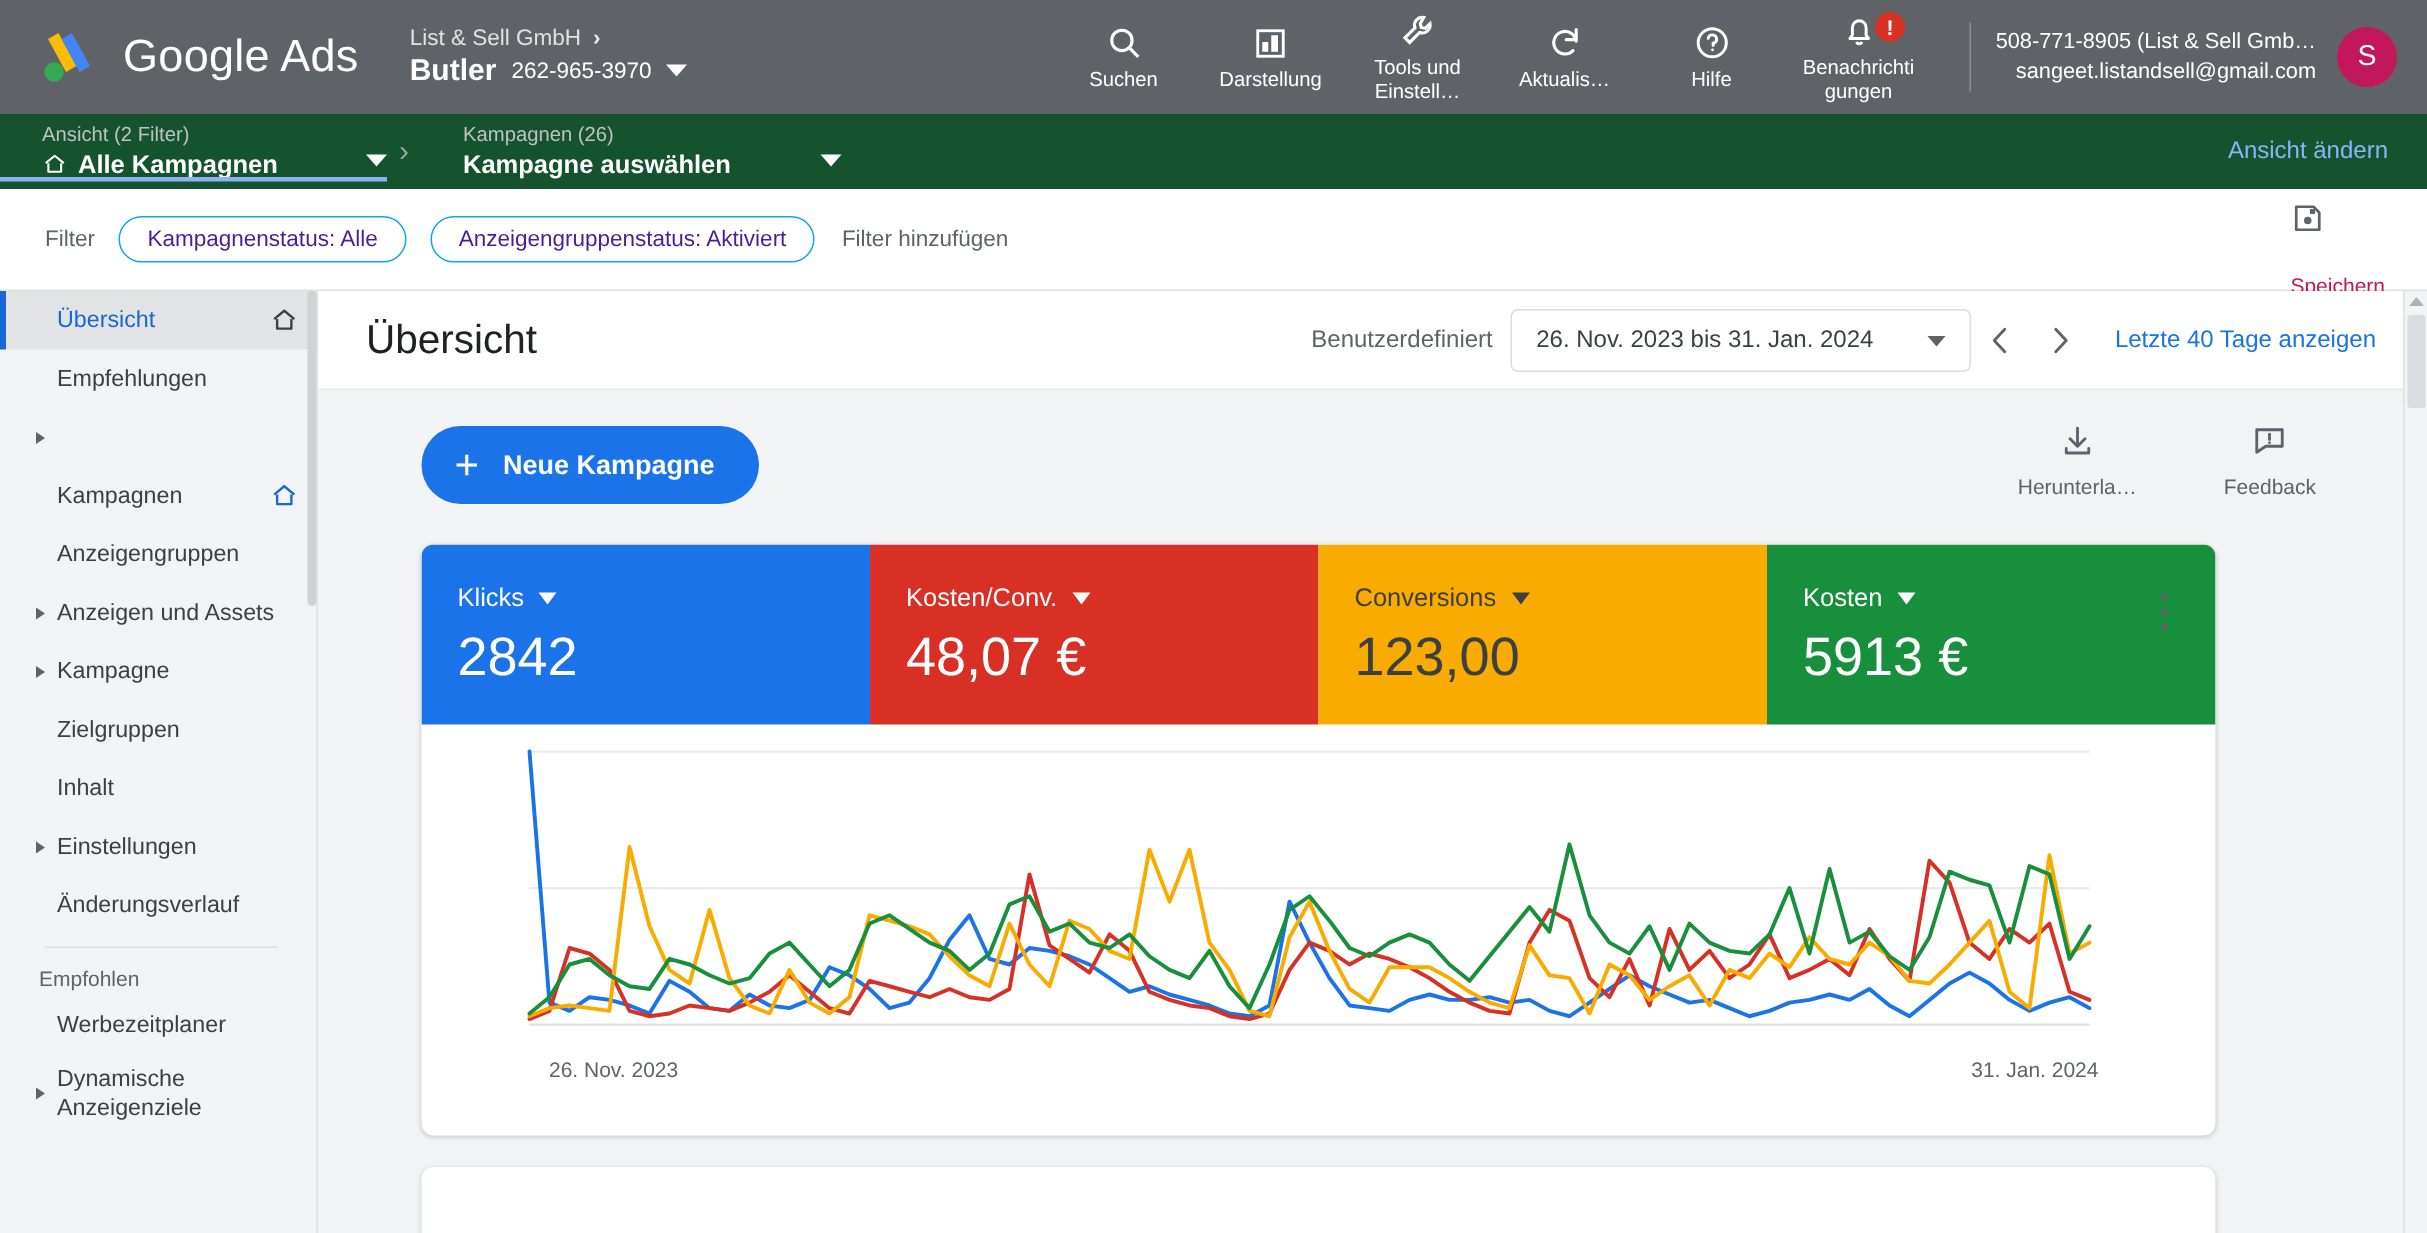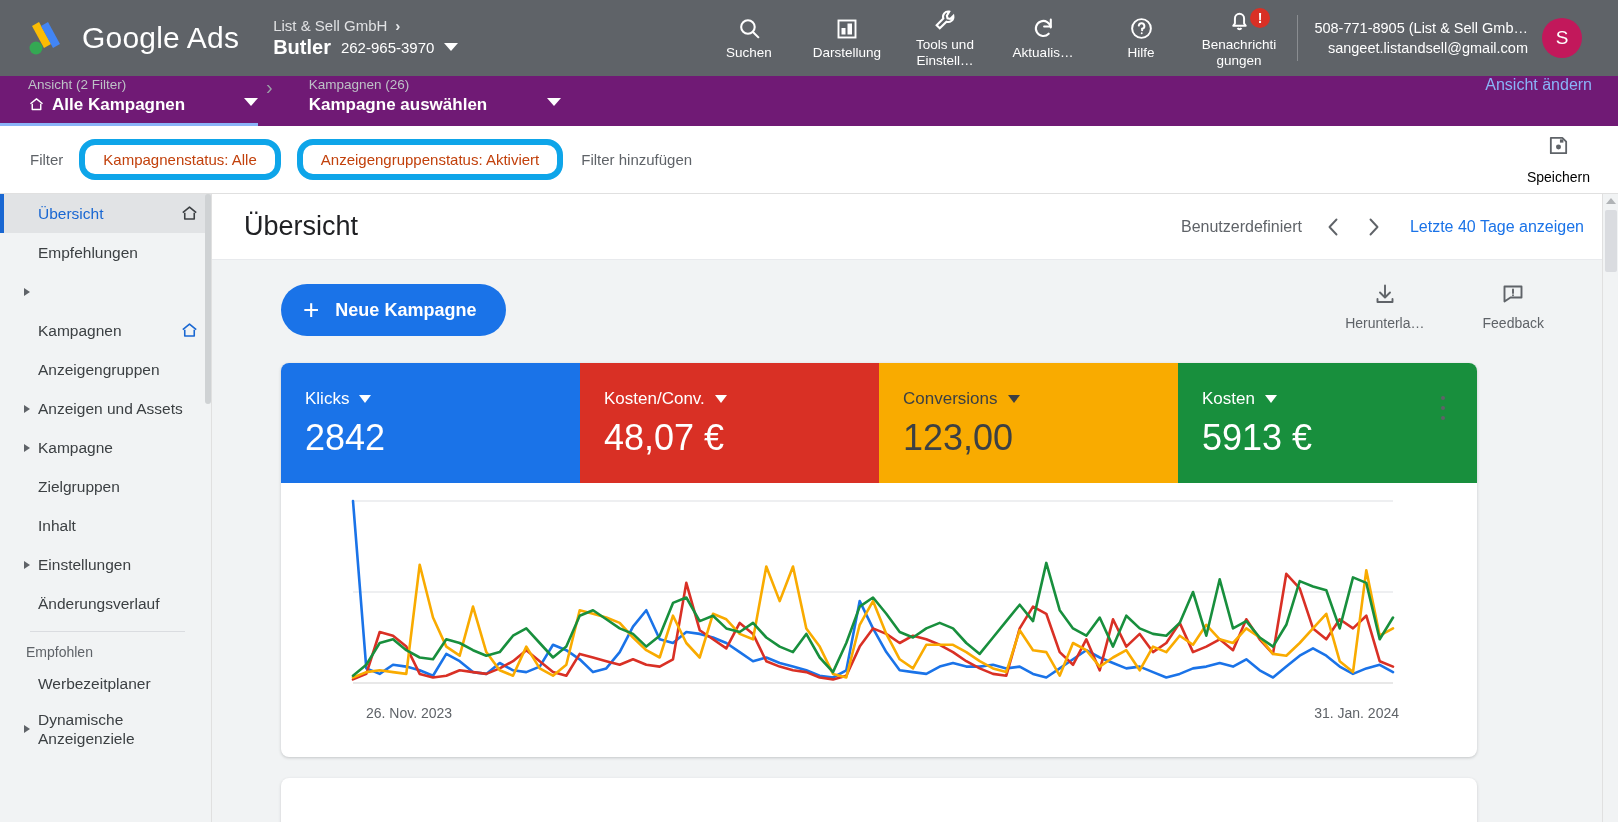--- a/index.html
+++ b/index.html
@@ -53,36 +53,36 @@
     position: absolute; top: 8px; right: 18px;
     background: #d93025; color: #fff; border-radius: 50%;
     width: 20px; height: 20px; font-size: 14px; font-weight: 700;
     display: flex; align-items: center; justify-content: center;
     line-height: 1;
   }
   .top-divider {
     width: 1px; height: 46px; background: #8a8d91; margin: 0 16px 0 10px;
   }
   .user-block {
-    position: absolute; right: 36px; top: 0; height: 76px;
+    position: absolute; right: 20px; top: 0; height: 76px;
     display: flex; align-items: center;
   }
   .user-text { text-align: right; color: #ffffff; line-height: 1.4; }
   .user-text div { font-size: 14.5px; }
   .avatar {
     width: 40px; height: 40px; border-radius: 50%;
     background: #c2185b; color: #fff; font-size: 19px;
     display: flex; align-items: center; justify-content: center;
     margin-left: 14px;
   }
 
   
   .navbar2 {
     position: absolute; top: 76px; left: 0; width: 1618px; height: 50px;
-    background: #701a75; display: flex; 
+    background: #14532d; display: flex; align-items: center;
   }
   .nav-sel { position: relative; padding: 0 22px 0 28px; cursor: pointer; }
   .nav-sel .t1 { color: #bdc1c6; font-size: 13.5px; line-height: 1.3; }
   .nav-sel .t2 {
     color: #ffffff; font-size: 17px; font-weight: 700; line-height: 1.3;
     display: flex; align-items: center; gap: 7px;
   }
   .nav-sel .dd {
     position: absolute; right: 0; top: 22px;
     width: 0; height: 0; border-left: 7px solid transparent;
@@ -100,29 +100,29 @@
   .home-ic-w { display: inline-flex; align-items: center; }
 
   
   .filterbar {
     position: absolute; top: 126px; left: 0; width: 1618px; height: 68px;
     background: #ffffff; border-bottom: 1px solid #e0e0e0;
     display: flex; align-items: center;
   }
   .filter-label { margin-left: 30px; color: #5f6368; font-size: 15px; }
   .chip {
-    margin-left: 16px; border: 6px solid #0ea5e9; border-radius: 16px;
-    padding: 6px 18px; font-size: 15px; color: #c2410c;
+    margin-left: 16px; border: 1px solid #0ea5e9; border-radius: 16px;
+    padding: 6px 18px; font-size: 15px; color: #4c1d95;
     background: #fff; cursor: pointer; white-space: nowrap;
   }
   .filter-add { margin-left: 18px; color: #5f6368; font-size: 15px; cursor: pointer; }
   .save-btn {
     position: absolute; right: 28px; top: 8px;
-    display: flex; flex-direction: column; align-items: center; gap: 8px;
-    color: #000000; cursor: pointer;
+    display: flex; flex-direction: column; align-items: flex-start; gap: 20px;
+    color: #be185d; cursor: pointer;
   }
   .save-btn .lb { font-size: 14px; }
 
   
   .sidebar {
     position: absolute; top: 194px; left: 0; width: 212px; height: 628px;
     background: #f1f3f4; overflow: hidden;
     border-right: 1px solid #e0e0e0;
   }
   .side-item {
@@ -490,20 +490,24 @@
 <div class="side-vscroll">
   <div class="thumb"></div>
 </div>
 
 <div class="main">
 
   <div class="page-head">
     <span class="page-title">Übersicht</span>
     <div class="daterange">
       <span class="dr-label">Benutzerdefiniert</span>
+      <div class="dr-box">
+        <span>26. Nov. 2023 bis 31. Jan. 2024</span>
+        <span class="dr-caret"></span>
+      </div>
       <span class="dr-arrow">
         <svg width="17" height="22" viewBox="0 0 17 22" fill="none" stroke="#5f6368" stroke-width="1.9" stroke-linecap="round" stroke-linejoin="round">
             <polyline points="11.5,3.5 4.5,11 11.5,18.5"></polyline>
           </svg>
       </span>
       <span class="dr-arrow">
         <svg width="17" height="22" viewBox="0 0 17 22" fill="none" stroke="#5f6368" stroke-width="1.9" stroke-linecap="round" stroke-linejoin="round">
             <polyline points="5.5,3.5 12.5,11 5.5,18.5"></polyline>
           </svg>
       </span>

